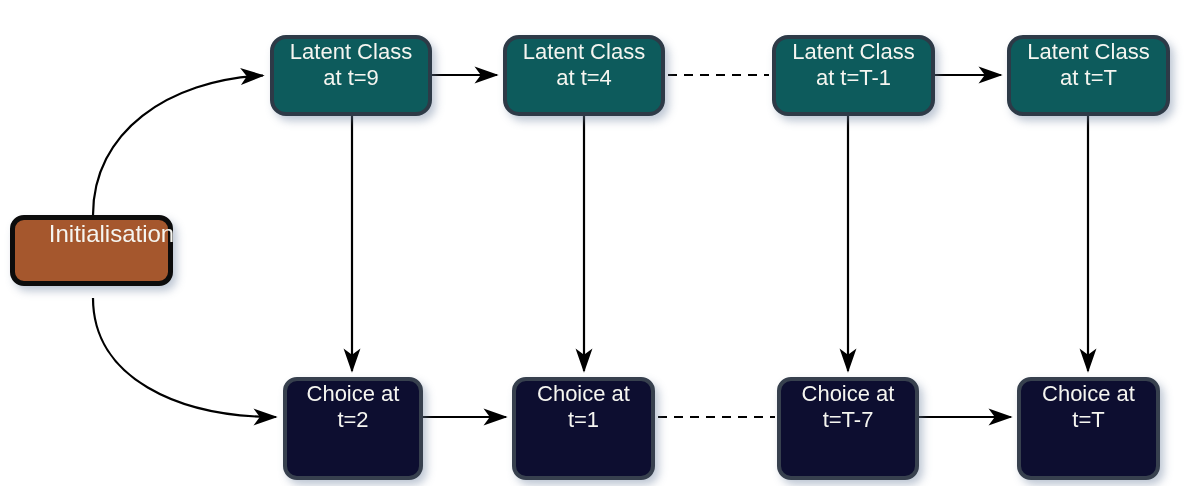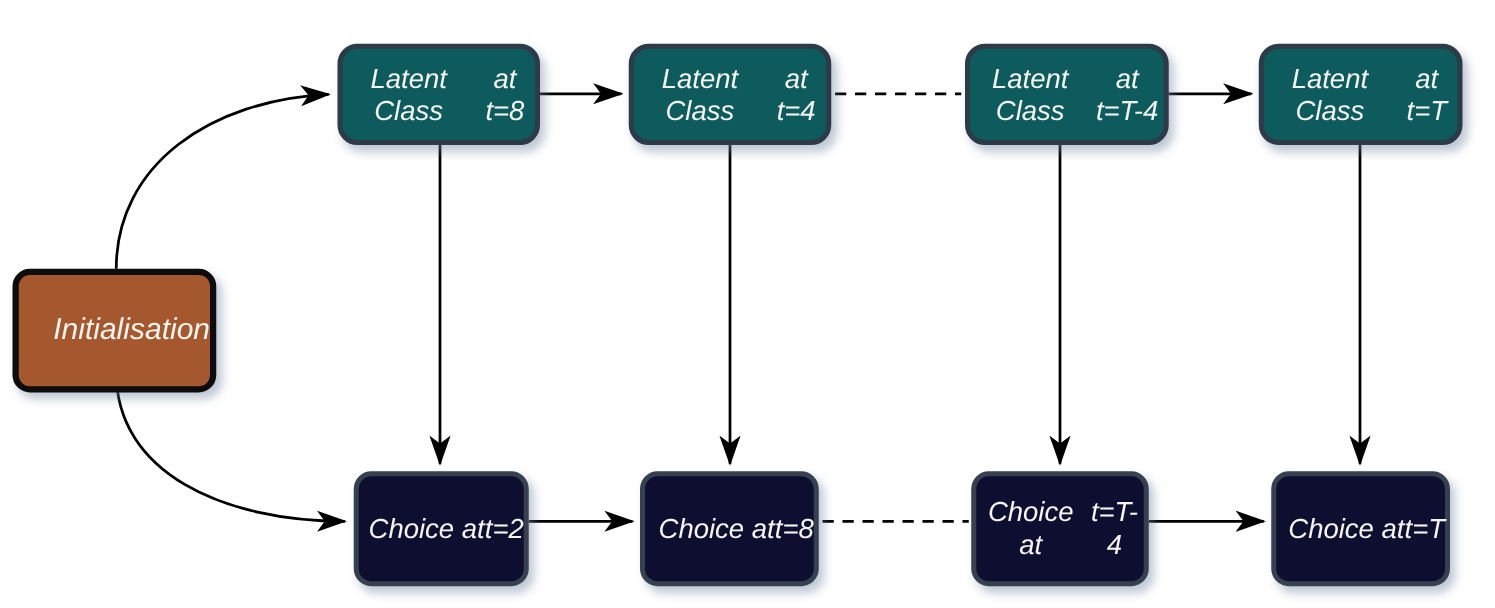--- a/index.html
+++ b/index.html
@@ -28,49 +28,49 @@
   .edges{
     position:absolute;
     left:0;top:0;
     width:1196px;height:486px;
     z-index:1;
   }
   .node{
     position:absolute;
     box-sizing:border-box;
     display:flex;
+    flex-direction:column;
     align-items:center;
-    justify-content:flex-end;
+    justify-content:flex-start;
     color:var(--node-text);
     text-align:center;
     line-height:1.18;
     z-index:2;
     box-shadow:4px 5px 8px rgba(110,130,160,0.45);
-    font-style:italic;
   }
   .node span{display:block;}
   .latent{
     top:35px;
     height:81px;
     background:var(--latent-fill);
     border:4px solid var(--latent-border);
     border-radius:16px;
     font-size:22px;
   }
   .choice{
     top:377px;
-    height:92px;
+    height:103px;
     background:var(--choice-fill);
     border:4px solid var(--choice-border);
     border-radius:14px;
     font-size:22px;
   }
   .init{
     left:10px;top:215px;
-    width:163px;height:99px;
+    width:163px;height:71px;
     background:var(--init-fill);
     border:5px solid var(--init-border);
     border-radius:14px;
     font-size:24px;
     padding-left:40px;
   }
   .latent-1{left:270px;width:162px;}
   .latent-2{left:503px;width:162px;}
   .latent-Tm1{left:772px;width:163px;}
   .latent-T{left:1007px;width:163px;}
@@ -111,45 +111,45 @@
     <path class="edge" d="M 848 116 L 848 371" marker-end="url(#stealth)"></path>
     <path class="edge" d="M 1088 116 L 1088 371" marker-end="url(#stealth)"></path>
   </svg>
 
   <div class="node init">
     <span>Initialisation</span>
   </div>
 
   <div class="node latent latent-1">
     <span>Latent Class</span>
-    <span>at t=8</span>
+    <span>at t=9</span>
   </div>
   <div class="node latent latent-2">
     <span>Latent Class</span>
     <span>at t=4</span>
   </div>
   <div class="node latent latent-Tm1">
     <span>Latent Class</span>
-    <span>at t=T-4</span>
+    <span>at t=T-1</span>
   </div>
   <div class="node latent latent-T">
     <span>Latent Class</span>
     <span>at t=T</span>
   </div>
 
   <div class="node choice choice-1">
     <span>Choice at</span>
     <span>t=2</span>
   </div>
   <div class="node choice choice-2">
     <span>Choice at</span>
-    <span>t=8</span>
+    <span>t=1</span>
   </div>
   <div class="node choice choice-Tm1">
     <span>Choice at</span>
-    <span>t=T-4</span>
+    <span>t=T-7</span>
   </div>
   <div class="node choice choice-T">
     <span>Choice at</span>
     <span>t=T</span>
   </div>
 
 </div>
 
 </body></html>

